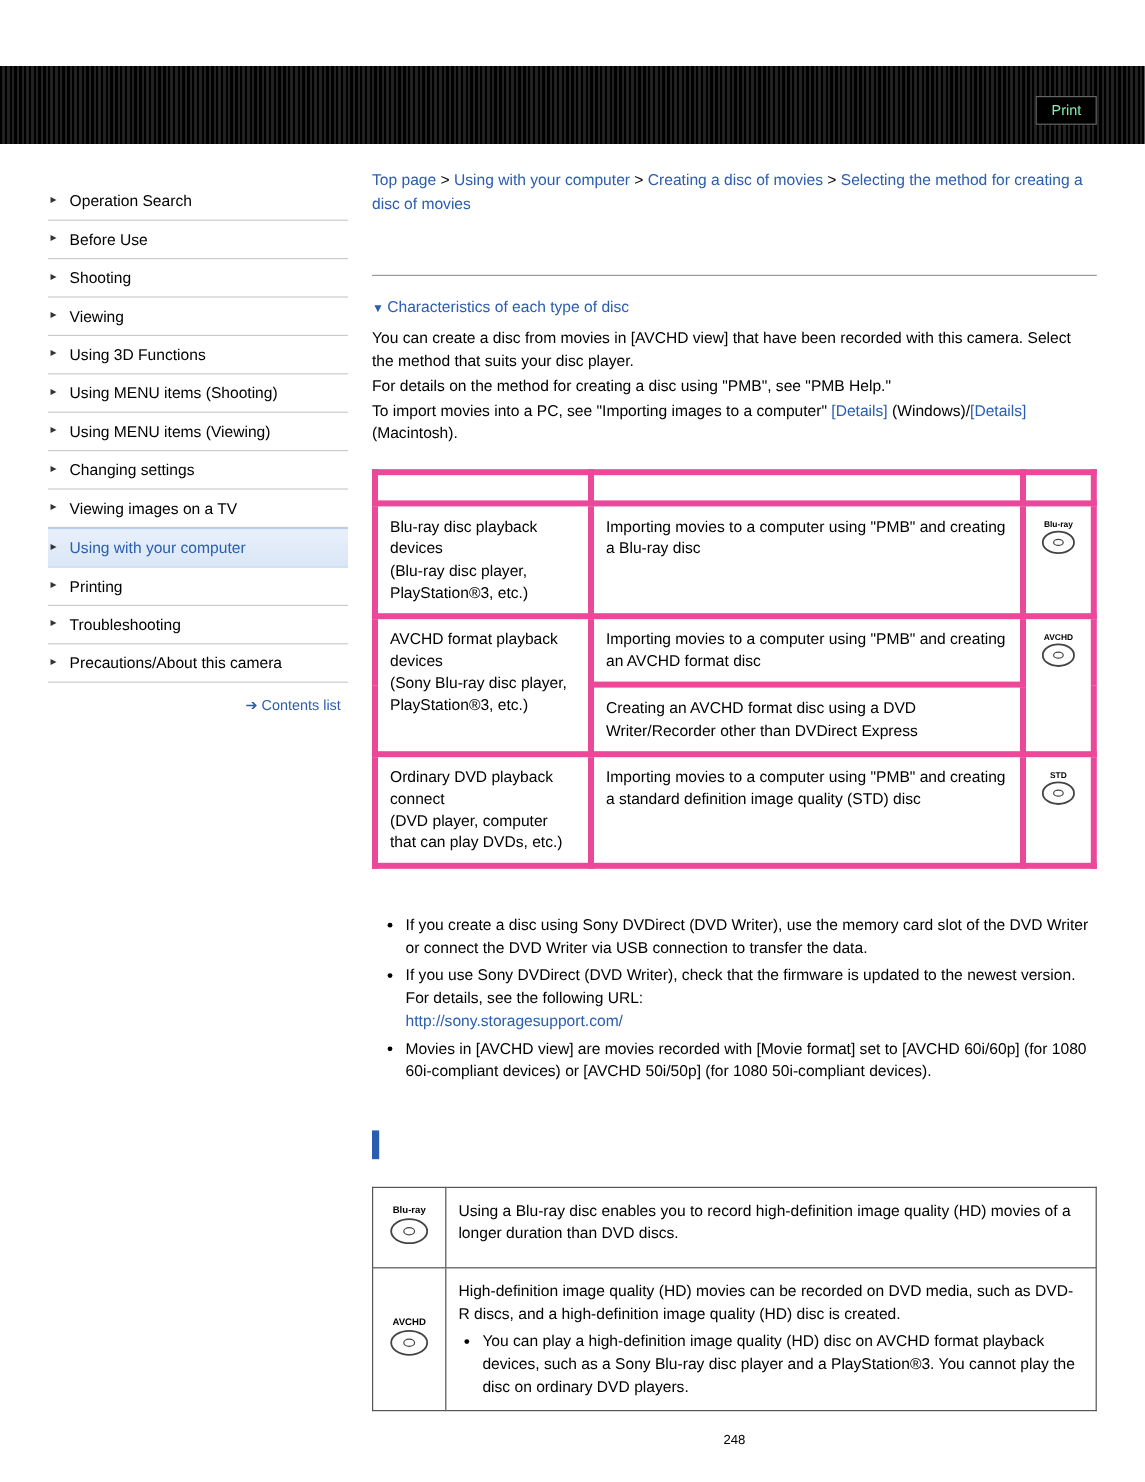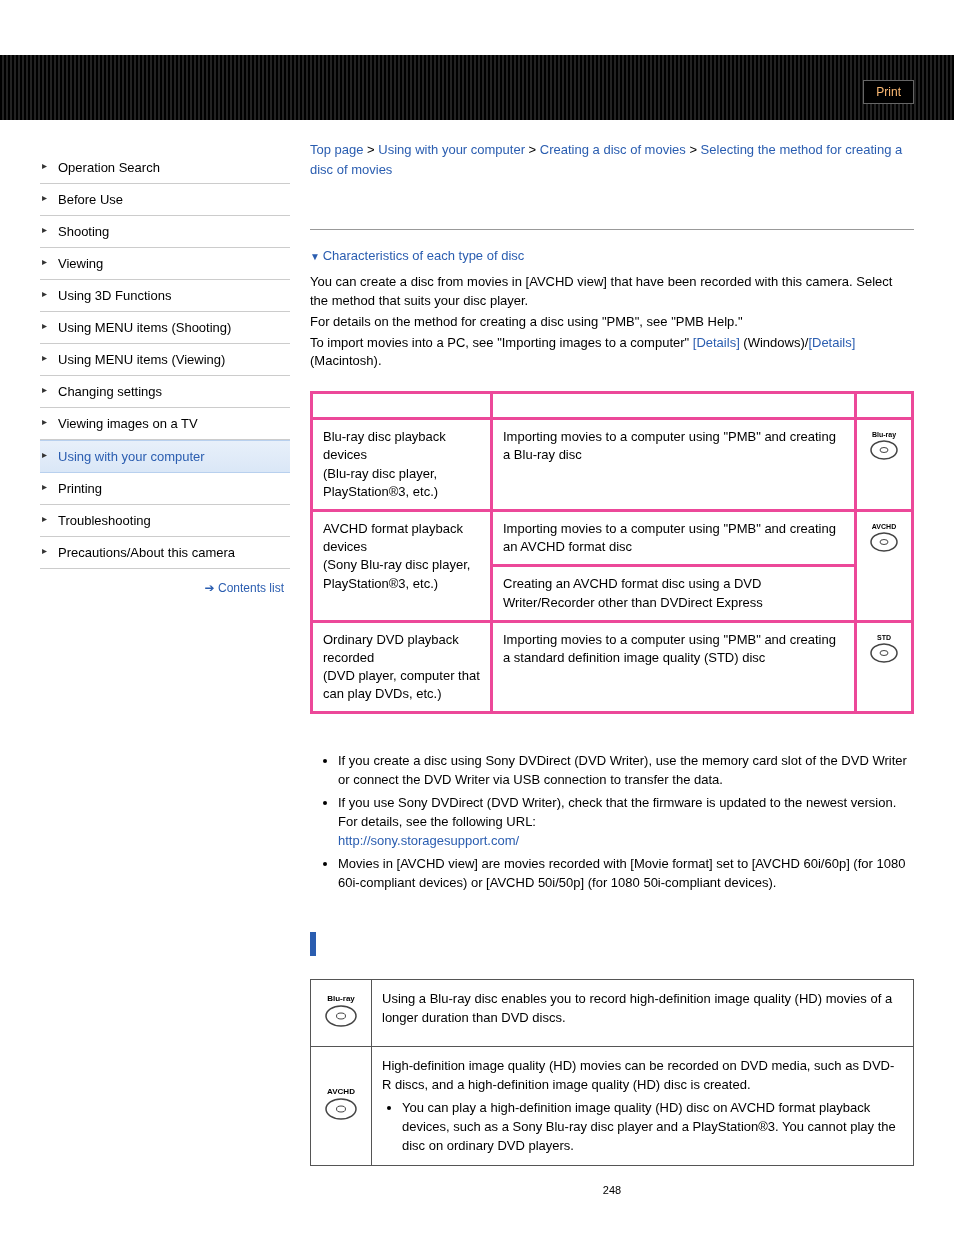--- a/index.html
+++ b/index.html
@@ -15,21 +15,21 @@
     height: 65px;
     background: repeating-linear-gradient(90deg, #000 0 2px, #222 2px 4px);
     margin-top: 55px;
     position: relative;
   }
   .print-btn {
     position: absolute;
     right: 40px;
     top: 25px;
     background: #000;
-    color: #fdba74;
+    color: #86efac;
     border: 1px solid #666;
     padding: 4px 12px;
     font-size: 12px;
   }
   .layout { display: flex; }
   .sidebar {
     width: 290px;
     flex-shrink: 0;
     padding: 32px 0 0 40px;
   }
@@ -75,21 +75,21 @@
   .anchor-link { color: #2a5db0; margin-bottom: 10px; display: block; }
   .anchor-link::before { content: "▼ "; font-size: 10px; color: #2a5db0; }
   .para { line-height: 1.45; margin-bottom: 2px; }
   .link { color: #2a5db0; }
   table.disc {
     border-collapse: collapse;
     width: 100%;
     margin-top: 20px;
   }
   table.disc td {
-    border: 3px solid #ec4899;
+    border: 5px solid #ec4899;
     padding: 8px 10px;
     vertical-align: top;
     line-height: 1.4;
   }
   table.disc tr.hdr td { height: 26px; }
   .disc-icon {
     text-align:center;
     vertical-align: middle;
   }
   .disc-icon-svg { display:inline-block; }
@@ -188,21 +188,21 @@
                 <ellipse cx="17" cy="22" rx="13" ry="9" fill="none" stroke="#444" stroke-width="1.5"></ellipse>
                 <ellipse cx="17" cy="22" rx="4" ry="2.5" fill="none" stroke="#444"></ellipse>
               </svg>
         </td>
       </tr>
       <tr>
         <td>Creating an AVCHD format disc using a DVD Writer/Recorder other than DVDirect Express</td>
       </tr>
       <tr>
         <td>
-          <span>Ordinary DVD playback recorded</span><br>
+          <span>Ordinary DVD playback connect</span><br>
           <span>(DVD player, computer that can play DVDs, etc.)</span>
         </td>
         <td>Importing movies to a computer using "PMB" and creating a standard definition image quality (STD) disc</td>
         <td class="disc-icon">
           <svg class="disc-icon-svg" width="34" height="34">
                 <text x="17" y="9" text-anchor="middle" font-size="7" font-weight="bold">STD</text>
                 <ellipse cx="17" cy="22" rx="13" ry="9" fill="none" stroke="#444" stroke-width="1.5"></ellipse>
                 <ellipse cx="17" cy="22" rx="4" ry="2.5" fill="none" stroke="#444"></ellipse>
               </svg>
         </td>

